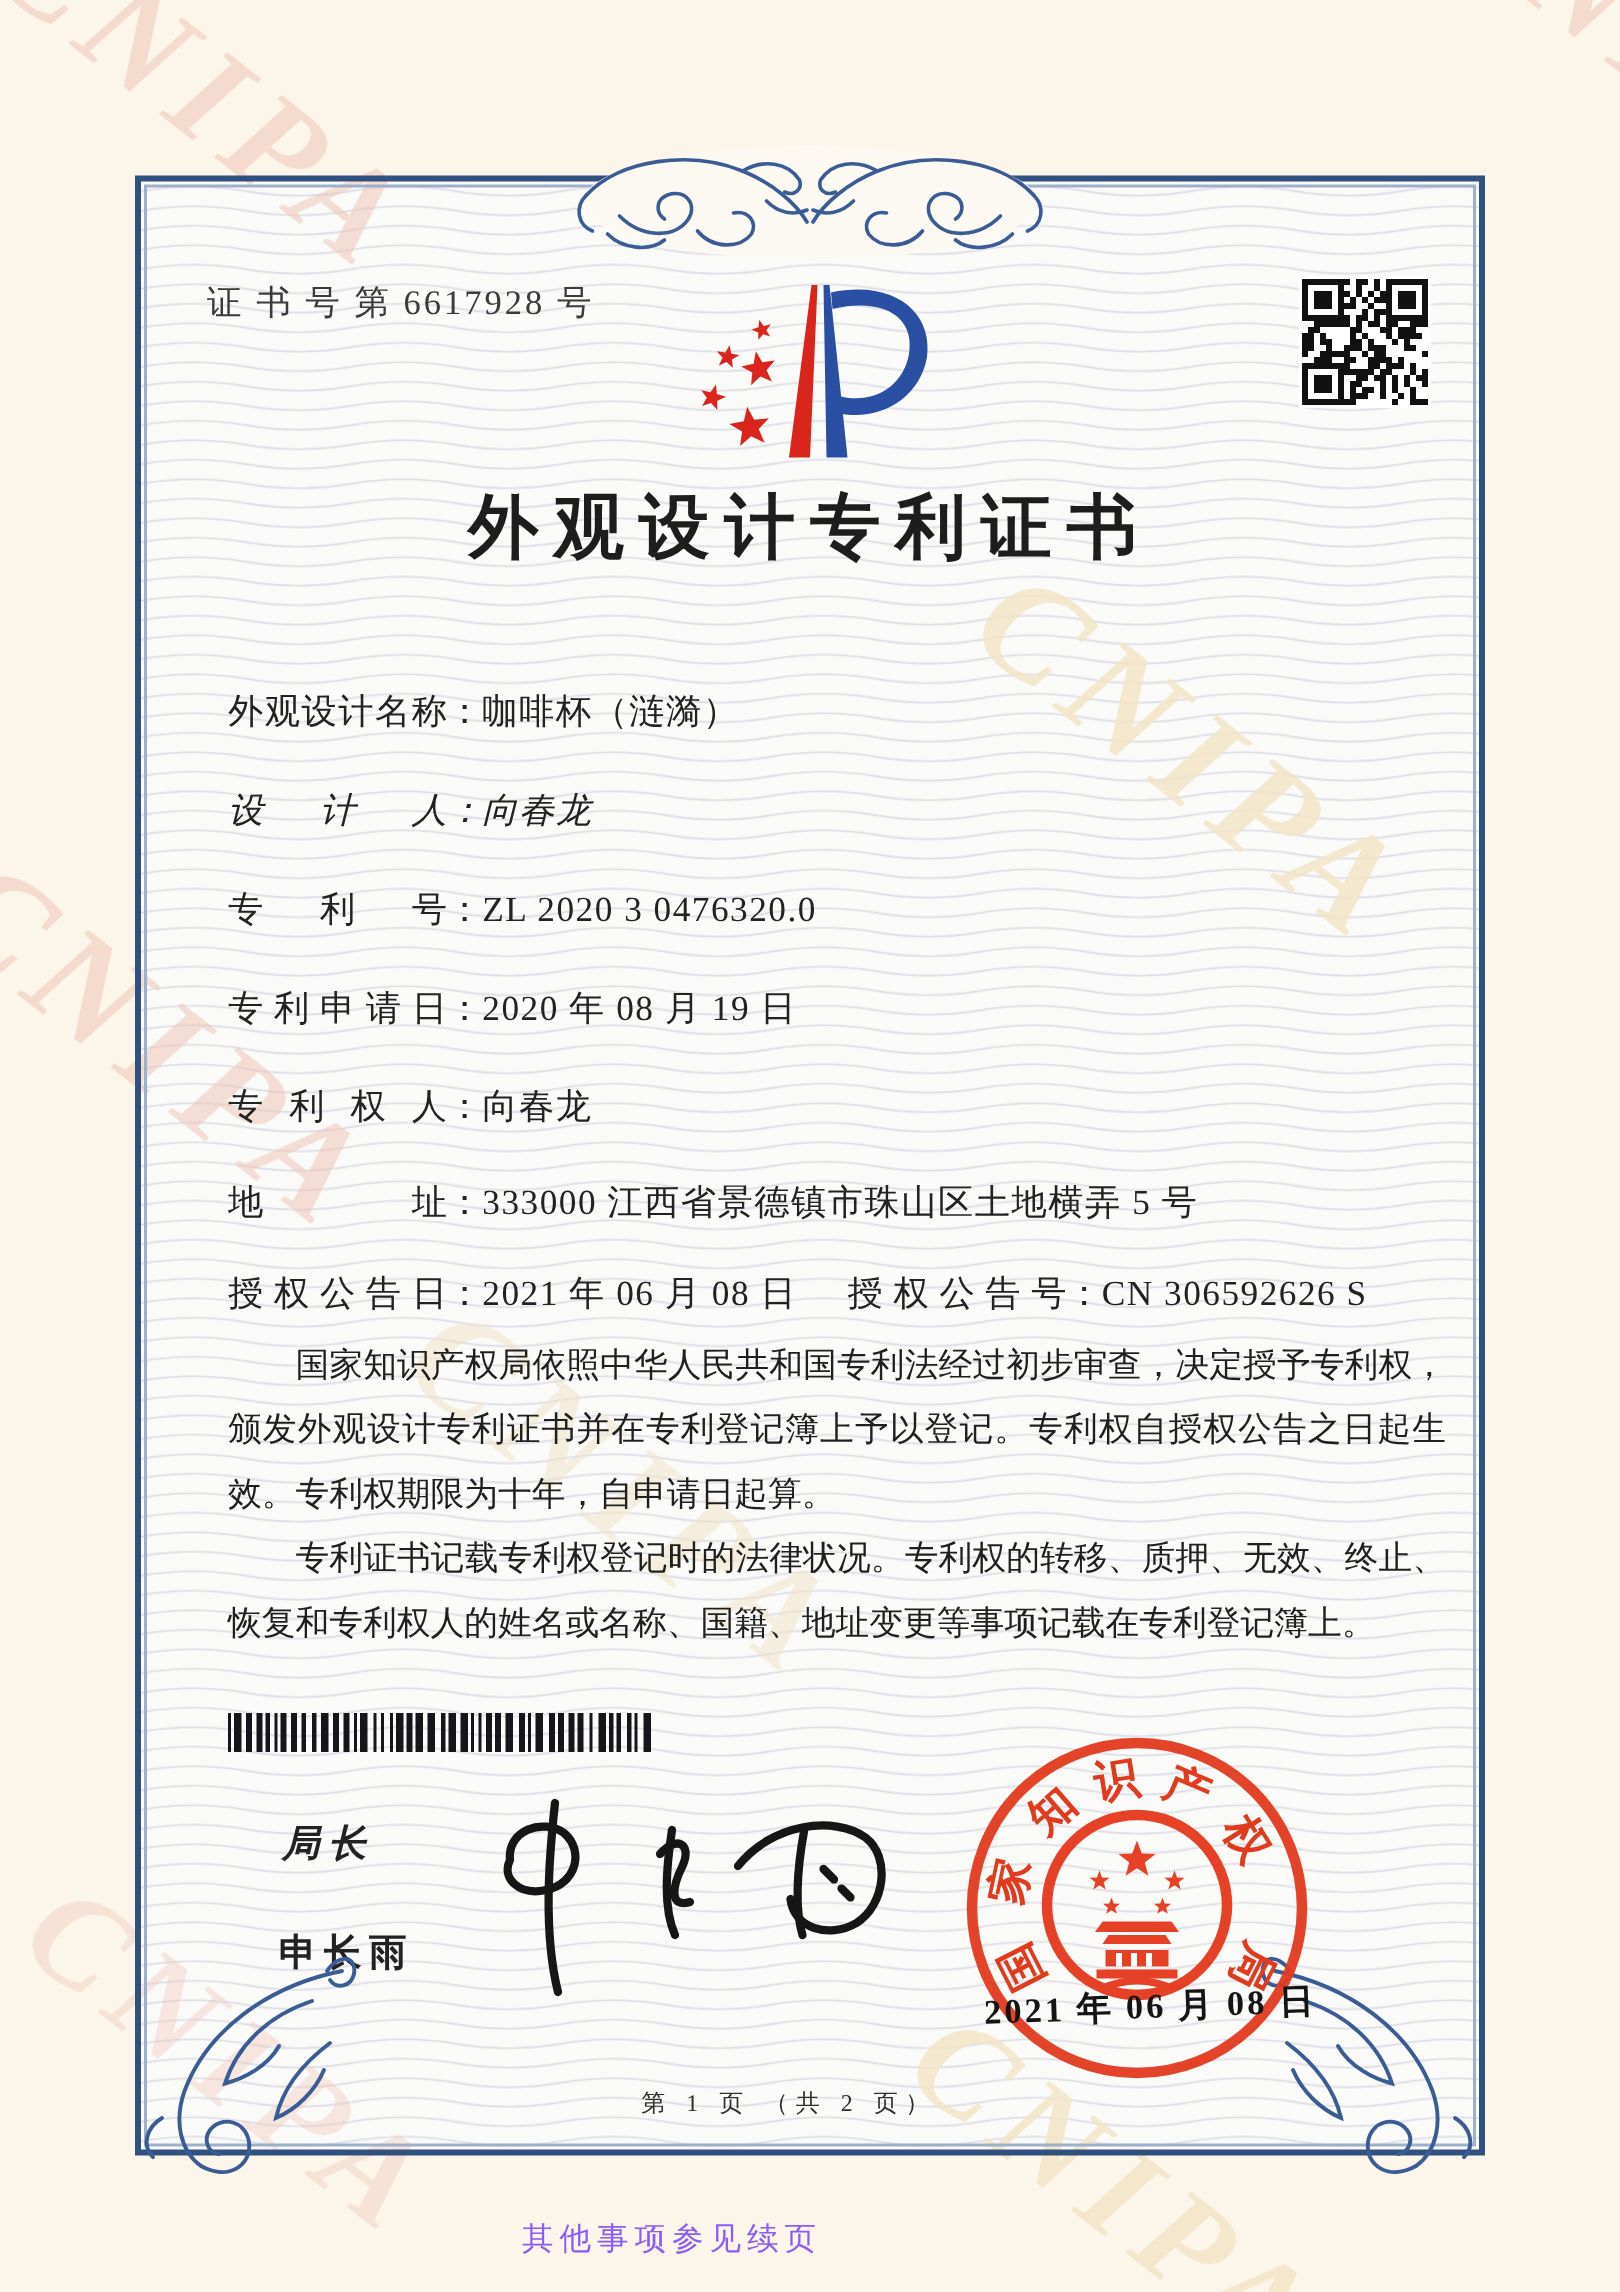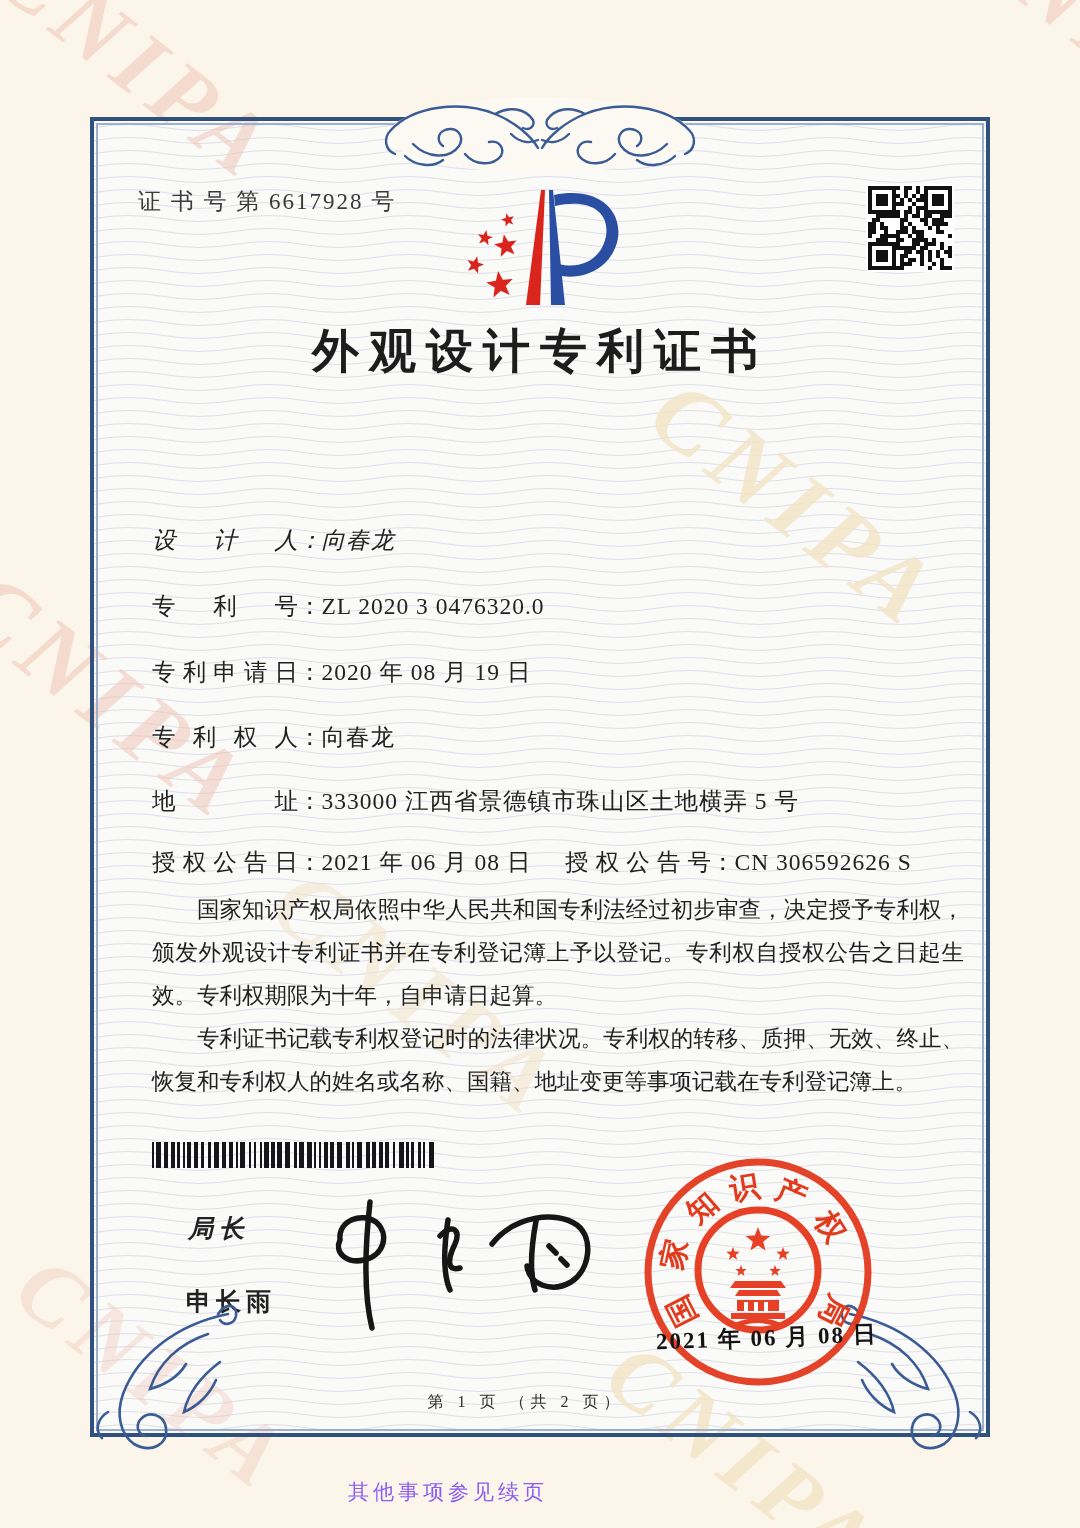--- a/index.html
+++ b/index.html
@@ -398,20 +398,23 @@
         <rect x="32" y="80" width="4" height="4" fill="#111"></rect>
         <rect x="60" y="80" width="4" height="4" fill="#111"></rect>
         <rect x="72" y="80" width="4" height="4" fill="#111"></rect>
         <rect x="76" y="80" width="4" height="4" fill="#111"></rect>
         <rect x="80" y="80" width="4" height="4" fill="#111"></rect>
       </svg>
   </div>
 
   <div class="ct title">外观设计专利证书</div>
 
+  <div class="ct row" style="top:458px;">
+    <span class="flabel">外观设计名称</span><span class="fcolon">：</span><span class="fvalue">咖啡杯（涟漪）</span>
+  </div>
   <div class="ct row" style="top:524px;font-style:italic;">
     <span class="flabel">设计人</span><span class="fcolon">：</span><span class="fvalue">向春龙</span>
   </div>
   <div class="ct row" style="top:590px;">
     <span class="flabel">专利号</span><span class="fcolon">：</span><span class="fvalue">ZL 2020 3 0476320.0</span>
   </div>
   <div class="ct row" style="top:656px;">
     <span class="flabel">专利申请日</span><span class="fcolon">：</span><span class="fvalue">2020 年 08 月 19 日</span>
   </div>
   <div class="ct row" style="top:721px;">

